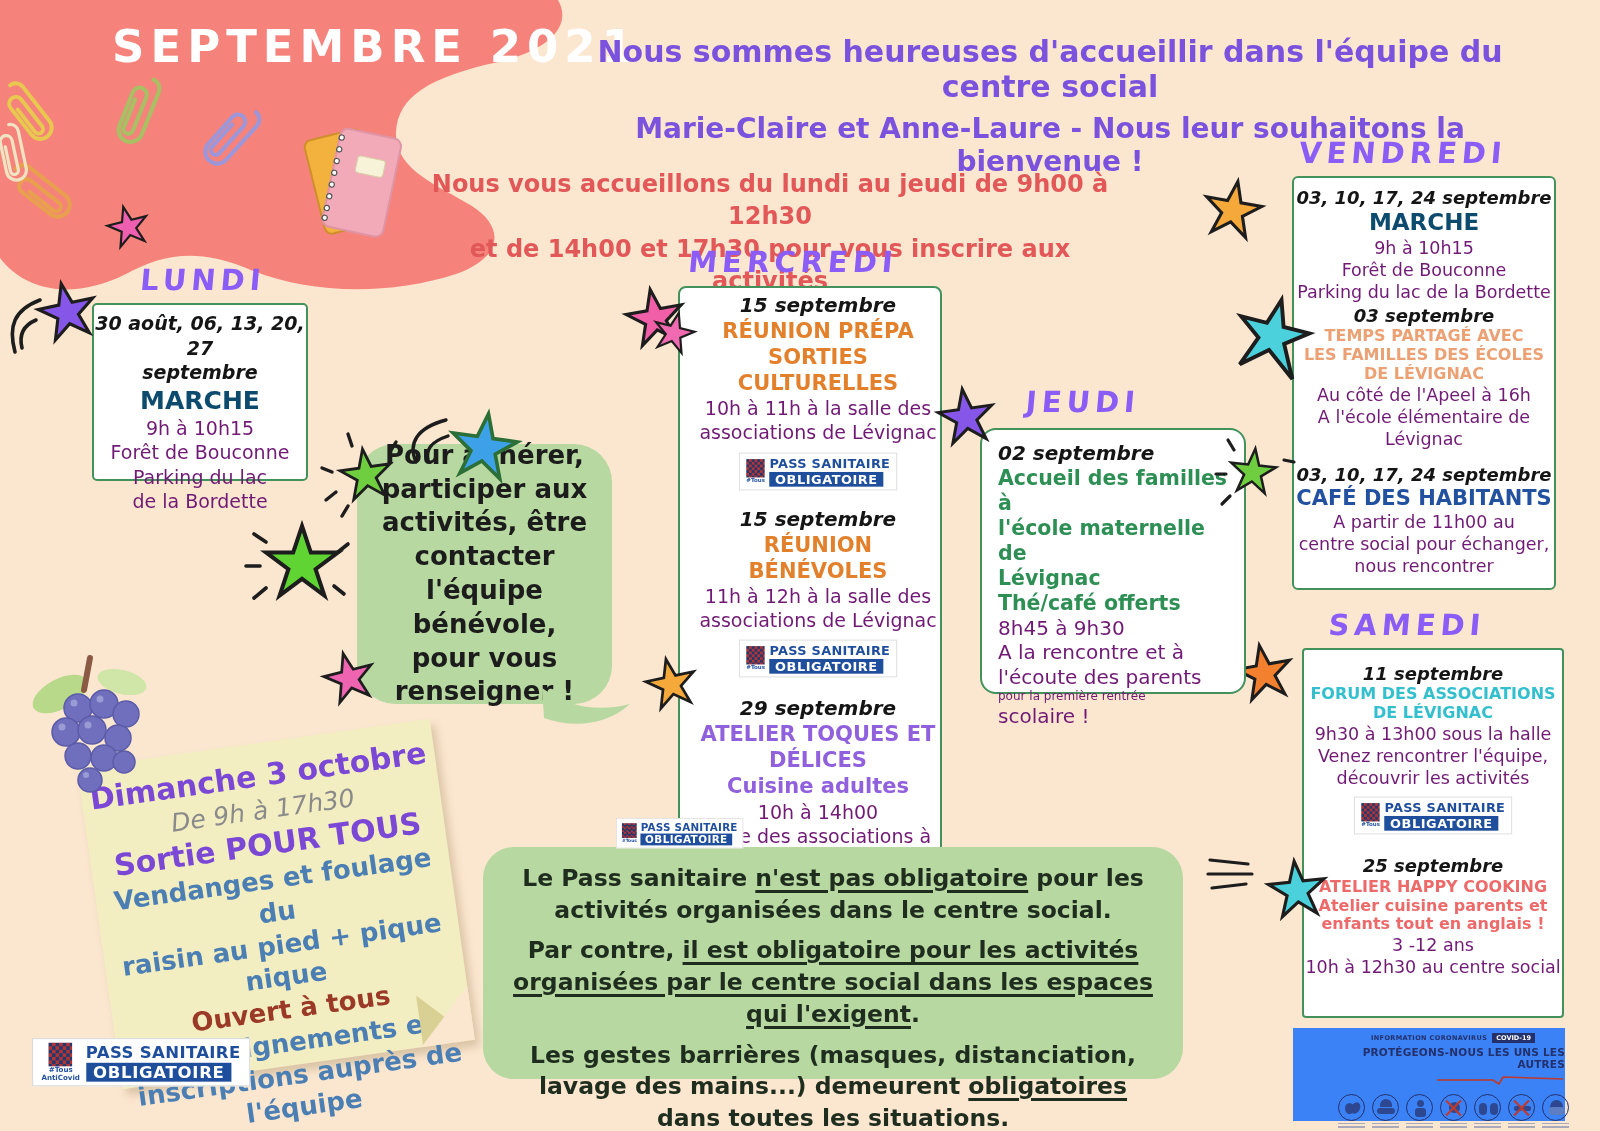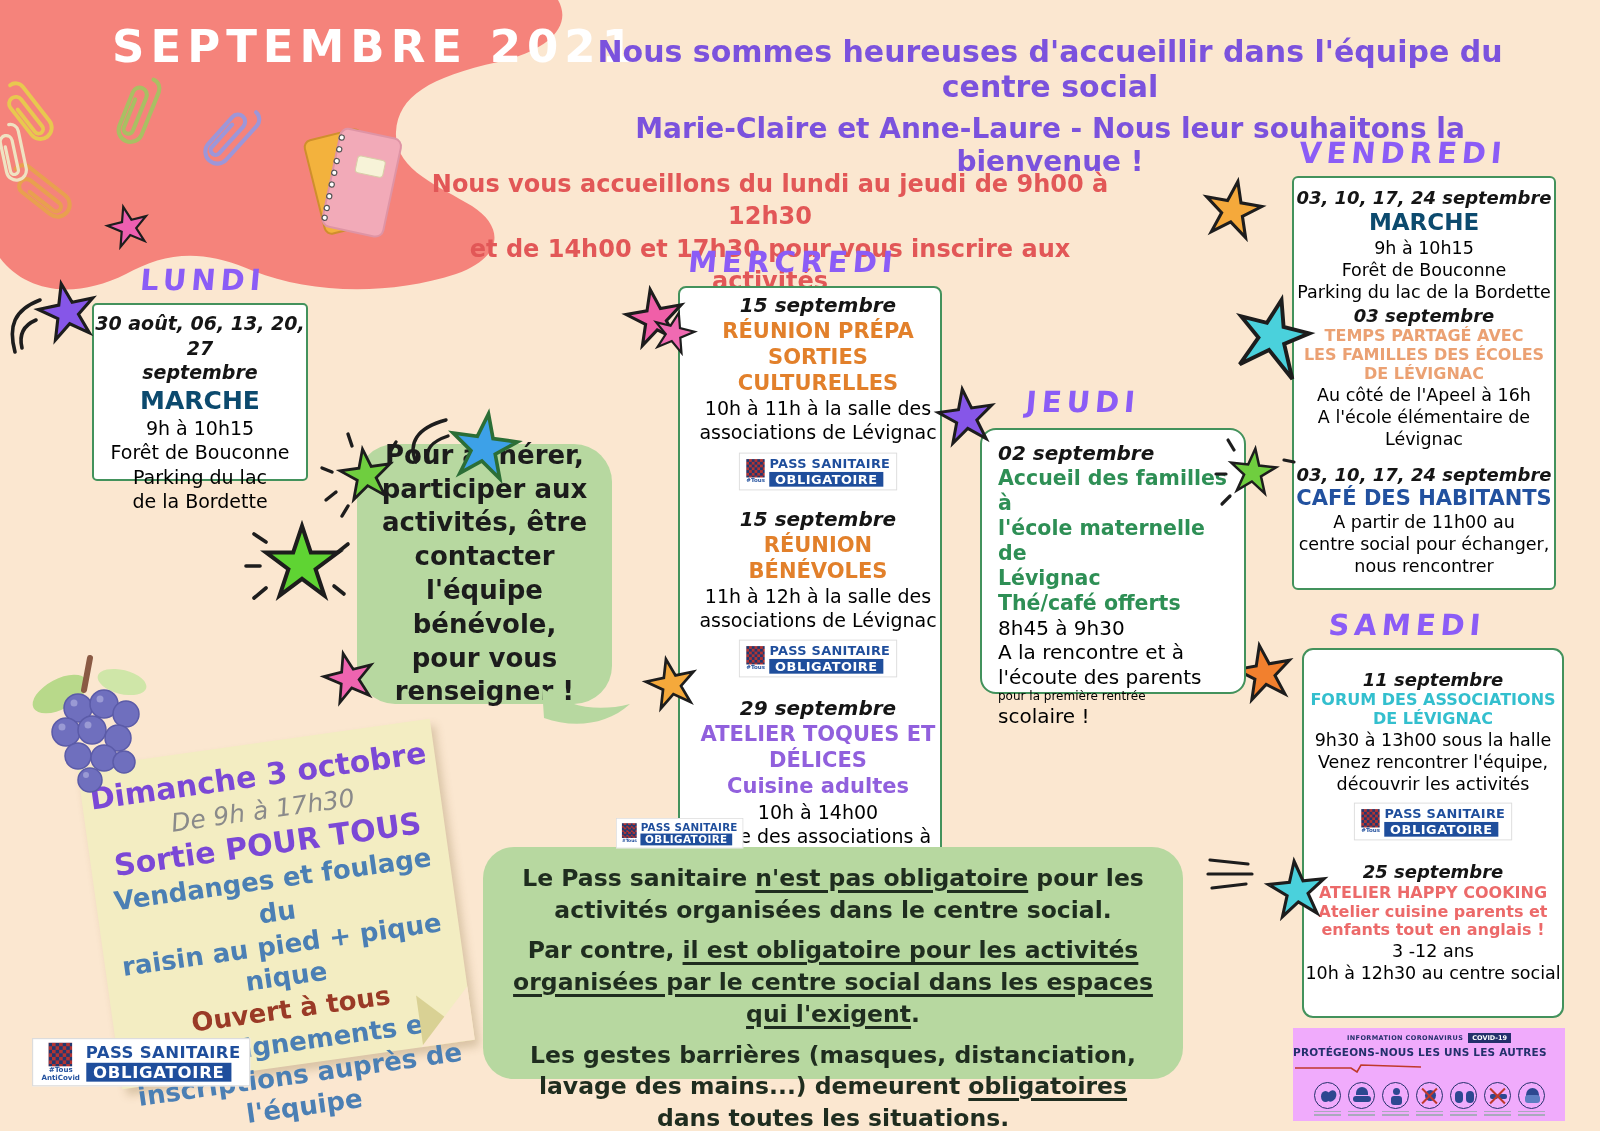--- a/index.html
+++ b/index.html
@@ -18,21 +18,21 @@
   .hours { position:absolute; left:420px; top:168px; width:700px; text-align:center;
            color:#e25757; font-weight:700; font-size:24px; line-height:1.35; z-index:3; }
 
   .day-h { position:absolute; width:230px; text-align:center; color:#8b5cf6; font-weight:700;
            font-size:29px; letter-spacing:5px; transform:skewX(-5deg); z-index:3; }
 
   
   .box { position:absolute; background:#fff; border:2px solid #43925c; text-align:center; z-index:3; }
   .date { font-weight:700; font-style:italic; font-size:20px; color:#151515; line-height:1.3; }
   .tt   { font-weight:700; font-size:21px; line-height:1.24; }
-  .bl   { font-size:19px; color:#000000; line-height:1.28; }
+  .bl   { font-size:19px; color:#701a75; line-height:1.28; }
   .sm .date { font-size:18px; }
   .sm .tt { font-size:16px; line-height:1.18; }
   .sm .bl { font-size:17.5px; line-height:1.26; }
   .c-green{color:#0c4a6e} .c-orange{color:#e2802b} .c-salmon{color:#eba173}
   .c-blue{color:#22519f} .c-teal{color:#33bfce} .c-coral{color:#ec6a6a}
   .c-purple{color:#9160dd} .c-dgreen{color:#2e8f55}
 
   
   .pass { display:flex; align-items:center; gap:5px; background:#fff; border:1px solid #dcdcdc;
           padding:3px 7px; width:max-content; }
@@ -67,22 +67,22 @@
                  border-right:52px solid transparent; border-bottom:52px solid #d9d194; }
 
   
   .info { position:absolute; left:483px; top:847px; width:700px; height:232px; background:#b7d8a0;
           border-radius:31px; z-index:3; padding:16px 22px; text-align:center;
           font-size:23.5px; font-weight:700; color:#1f2d1f; line-height:1.35; }
   .info p + p { margin-top:9px; }
   .u { text-decoration:underline; text-decoration-thickness:2.5px; text-underline-offset:4px; }
 
   
-  .covid { position:absolute; left:1293px; top:1028px; width:272px; height:93px; background:#f0abfc;
-           z-index:3; text-align:left; padding-top:5px; }
+  .covid { position:absolute; left:1293px; top:1028px; width:272px; height:93px; background:#3b82f6;
+           z-index:3; text-align:right; padding-top:5px;padding-left:48px; }
   .covid .row1 { display:flex; justify-content:center; align-items:center; gap:5px; }
   .covid .inf { font-size:6.5px; font-weight:700; color:#23306b; letter-spacing:.4px; }
   .covid .bdg { font-size:6.5px; font-weight:700; color:#fff; background:#23306b; padding:1px 4px; }
   .covid .ctitle { font-size:10.5px; font-weight:800; color:#23306b; margin-top:3px; letter-spacing:.2px; }
   .covid .icons { display:flex; justify-content:center; gap:7px; margin-top:5px; }
   .cicon { width:27px; }
   .cicon .circ { width:27px; height:27px; border:1.7px solid #23306b; border-radius:50%;
                  position:relative; overflow:hidden; }
   .cicon .blob { position:absolute; background:#2d4890; }
   .cicon .redx, .cicon .redx2 { position:absolute; left:2px; top:12px; width:21px; height:2px;
@@ -262,21 +262,21 @@
     </div>
     <div style="margin-top:13px">
       <div class="date">03, 10, 17, 24 septembre</div>
       <div class="tt c-blue" style="font-size:21px">CAFÉ DES HABITANTS</div>
       <div class="bl">A partir de 11h00 au</div>
       <div class="bl">centre social pour échanger,</div>
       <div class="bl">nous rencontrer</div>
     </div>
   </div>
 
-  <div class="box sm" style="left:1302px;top:648px;width:262px;height:370px;border-radius:11px;border-width:2.5px;padding-top:18px;">
+  <div class="box sm" style="left:1302px;top:648px;width:262px;height:370px;border-radius:4px;border-width:2.5px;padding-top:12px;">
     <div>
       <div class="date">11 septembre</div>
       <div class="tt c-teal">FORUM DES ASSOCIATIONS</div>
       <div class="tt c-teal">DE LÉVIGNAC</div>
       <div class="bl">9h30 à 13h00 sous la halle</div>
       <div class="bl">Venez rencontrer l'équipe,</div>
       <div class="bl">découvrir les activités</div>
       <div class="pass inbox">
         <div class="qrcol">
             <div class="qr"></div>

